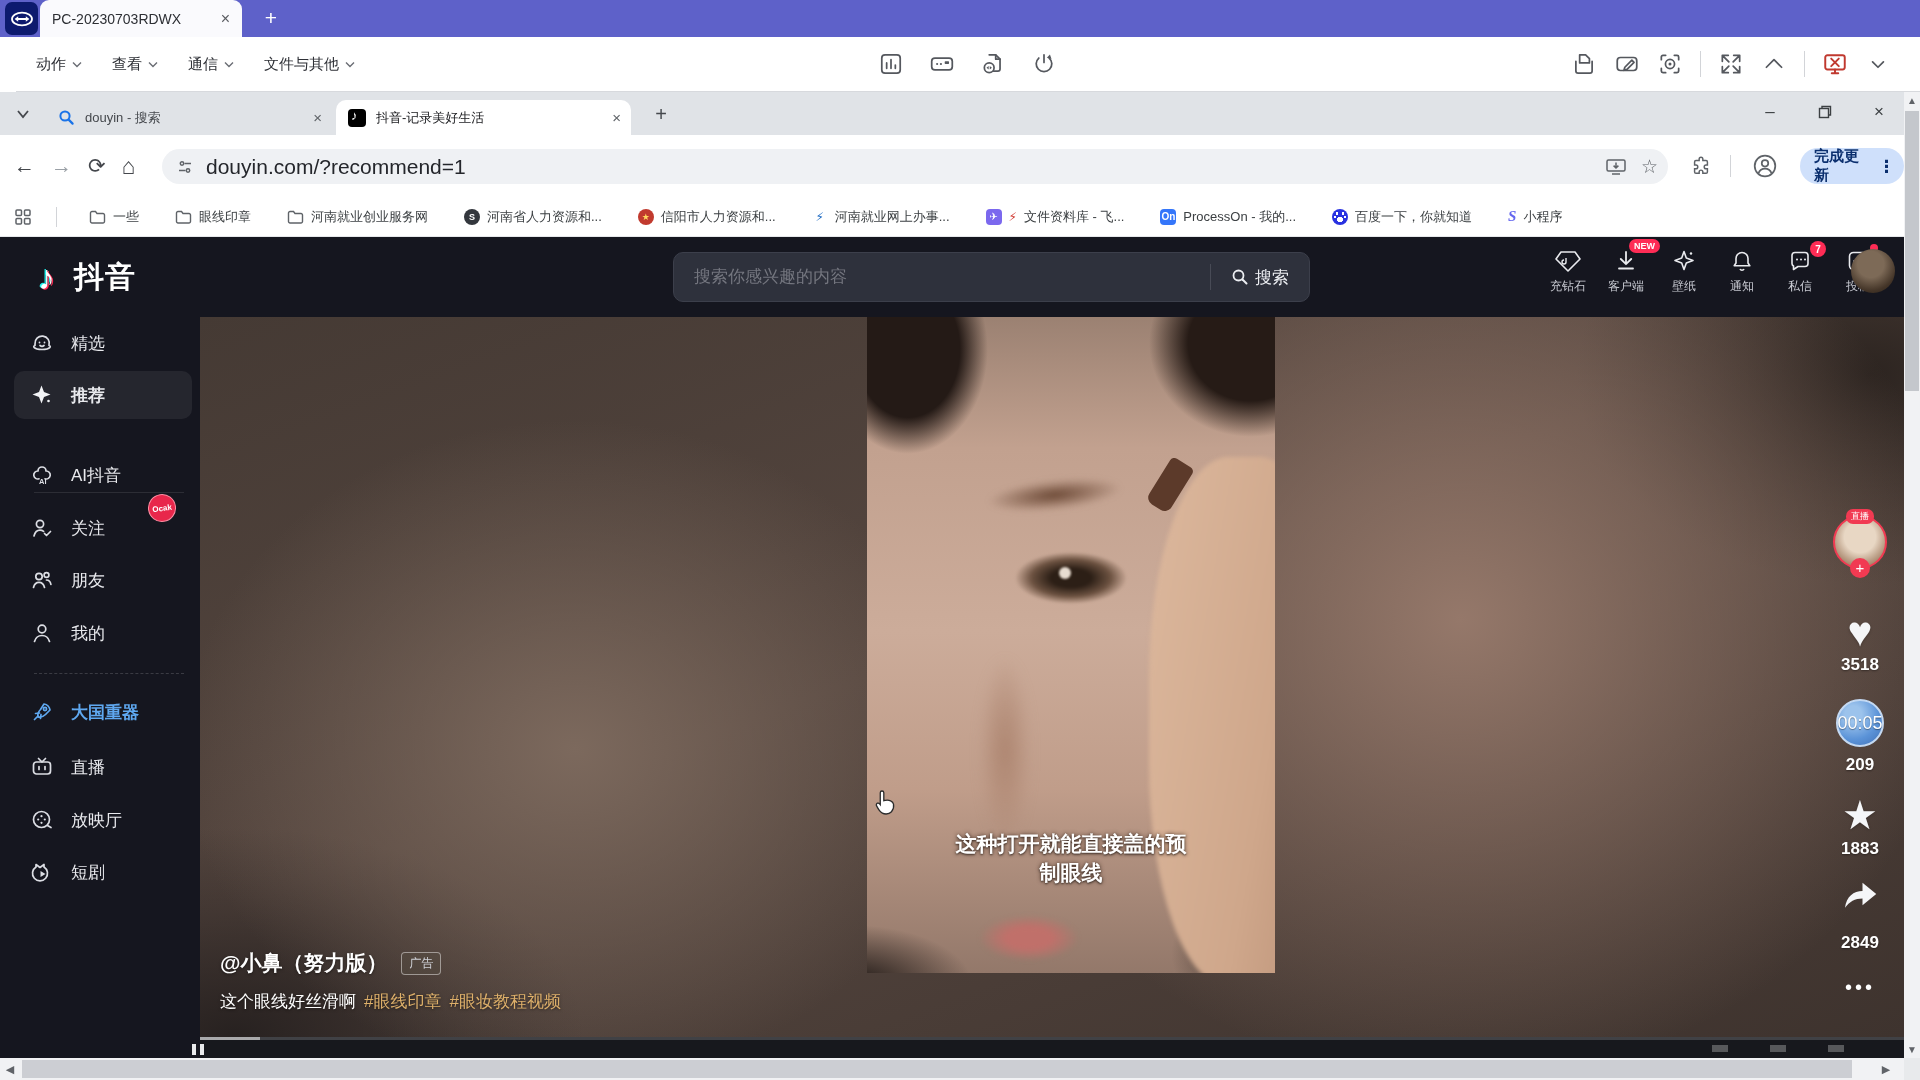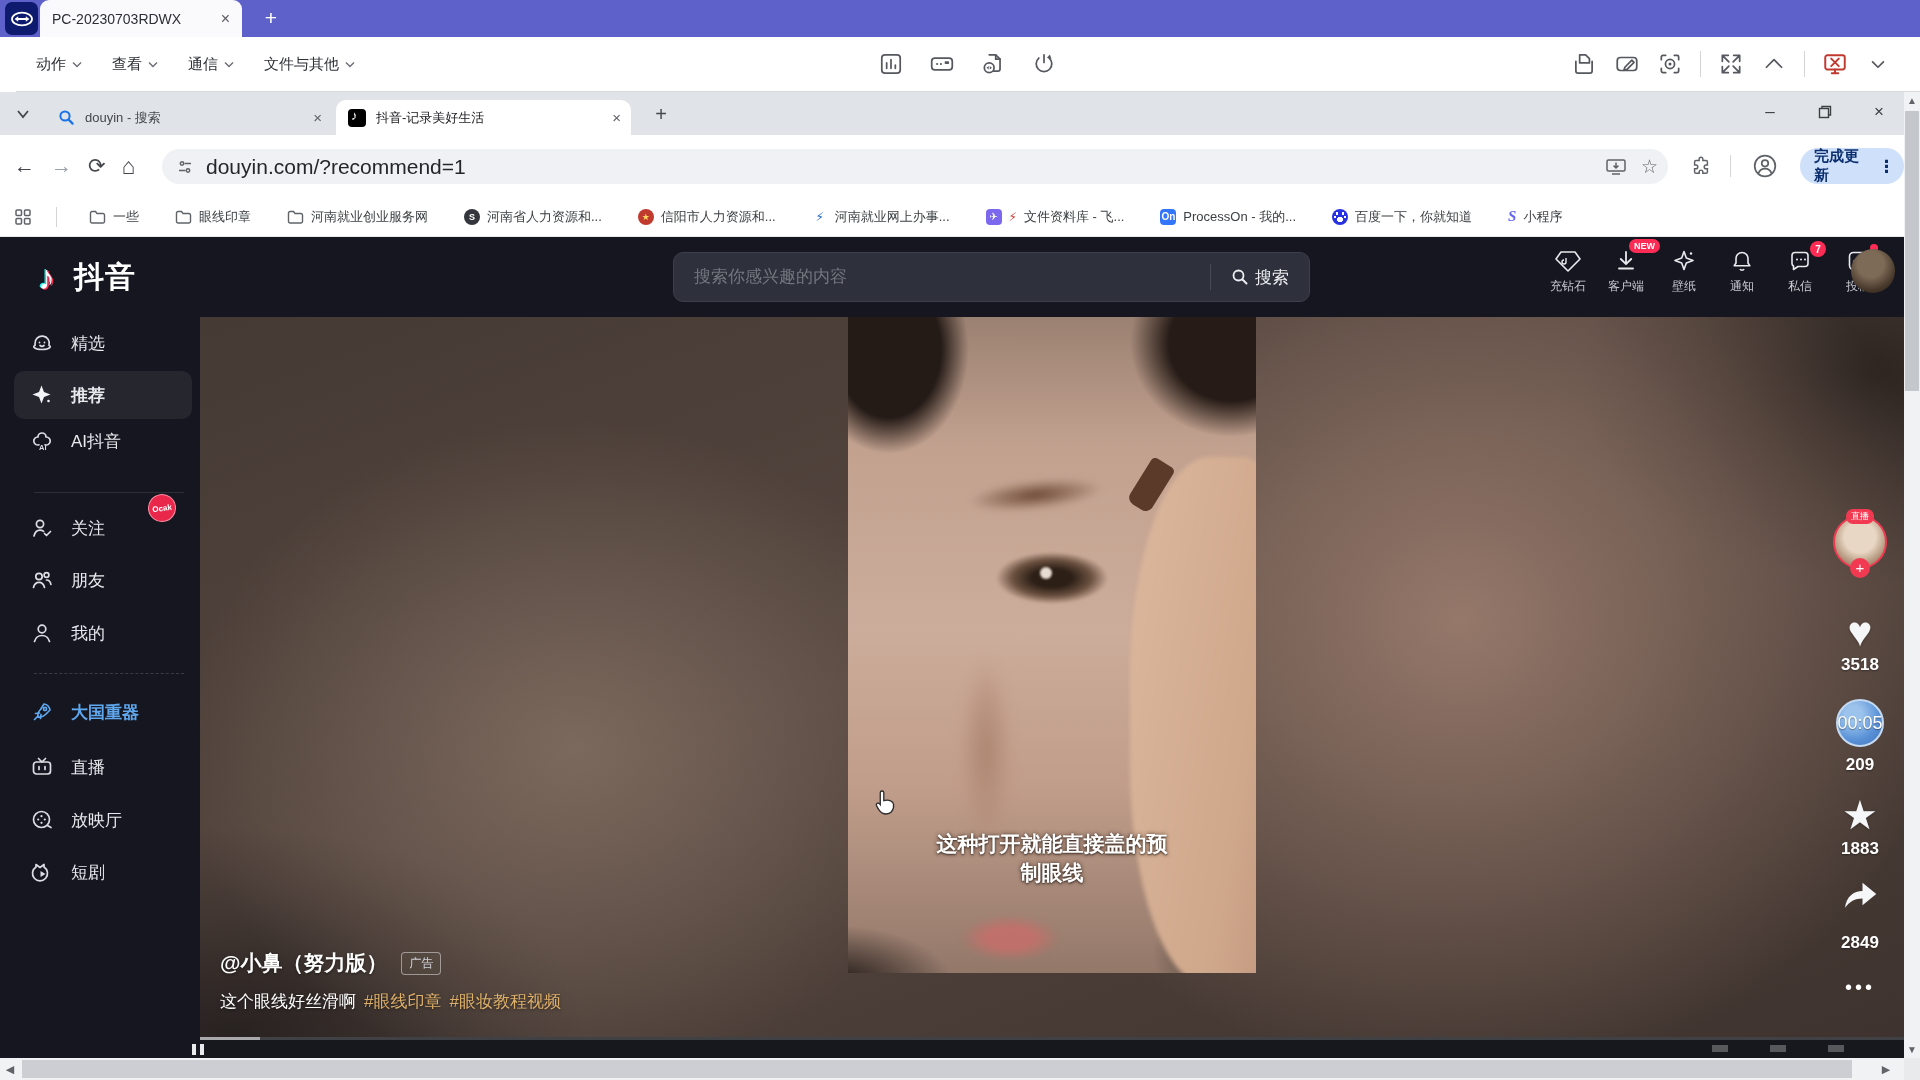--- a/index.html
+++ b/index.html
@@ -93,21 +93,21 @@
 
   
   .feed { position:absolute; left:200px; top:80px; width:1704px; height:720px;
     background:
       radial-gradient(560px 470px at 22% 60%, #7c695d 0%, rgba(60,50,45,0) 70%),
       radial-gradient(700px 640px at 74% 42%, #95786a 0%, rgba(60,48,42,0) 72%),
       radial-gradient(420px 300px at 98% 8%, #2c2420 0%, rgba(44,36,32,0) 70%),
       radial-gradient(500px 300px at 2% 100%, #272120 0%, rgba(39,33,32,0) 70%),
       linear-gradient(160deg,#453a34 0%, #55463f 45%, #3e332e 100%);
   }
-  .video { position:absolute; left:648px; top:0; width:408px; height:656px; overflow:hidden;
+  .video { position:absolute; left:667px; top:0; width:408px; height:656px; overflow:hidden;
     background:
       radial-gradient(100px 130px at 10% 5%, #241a16 0%, #241a16 52%, rgba(36,26,22,0) 80%),
       radial-gradient(130px 120px at 94% 4%, #261b16 0%, #261b16 48%, rgba(38,27,22,0) 78%),
       radial-gradient(160px 100px at 104% 97%, #15100d 0%, rgba(21,16,13,0) 75%),
       radial-gradient(170px 85px at -4% 102%, #181311 0%, rgba(24,19,17,0) 72%),
       linear-gradient(180deg,#9b8172 0%, #c2a18f 20%, #ccac9a 48%, #c09d8a 72%, #93786a 100%);
   }
   .blob { position:absolute; border-radius:50%; }
   .v-browL { left:120px; top:163px; width:135px; height:30px; background:radial-gradient(closest-side,#6a4734,rgba(106,71,52,0)); filter:blur(3px); transform:rotate(-6deg); }
   .v-eye { left:148px; top:235px; width:112px; height:52px; background:radial-gradient(closest-side,#2c1f16 0 35%, #6b5140 70%, rgba(150,115,92,0)); filter:blur(1px); }
@@ -491,21 +491,21 @@
         </svg>
       <span>精选</span>
     </div>
     <div class="side-item" style="top:136px; font-weight:bold;">
       <svg class="sic" viewBox="0 0 24 24">
           <path d="M11.5 2.5 L14 9 L20.5 11.5 L14 14 L11.5 20.5 L9 14 L2.5 11.5 L9 9 Z" fill="#f2f3f6"></path>
           <circle cx="18.5" cy="18" r="1.3" fill="#f2f3f6"></circle>
         </svg>
       <span>推荐</span>
     </div>
-    <div class="side-item" style="top:182px;">
+    <div class="side-item" style="top:206px;align-items:flex-end;">
       <svg class="sic" viewBox="0 0 24 24">
           <path class="si" d="M12 4 a4 4 0 0 1 4 4 a4 4 0 1 1 -1 7.8 M12 4 a4 4 0 0 0 -4 4 a4 4 0 1 0 1 7.8"></path>
           <text x="9" y="21" font-size="7.5" fill="#dcdee4" font-weight="bold">AI</text>
         </svg>
       <span>AI抖音</span>
     </div>
     <div class="side-div" style="top:255px;"></div>
     <div class="side-item" style="top:269px;">
       <svg class="sic" viewBox="0 0 24 24">
           <circle class="si" cx="10" cy="8" r="3.6"></circle>

